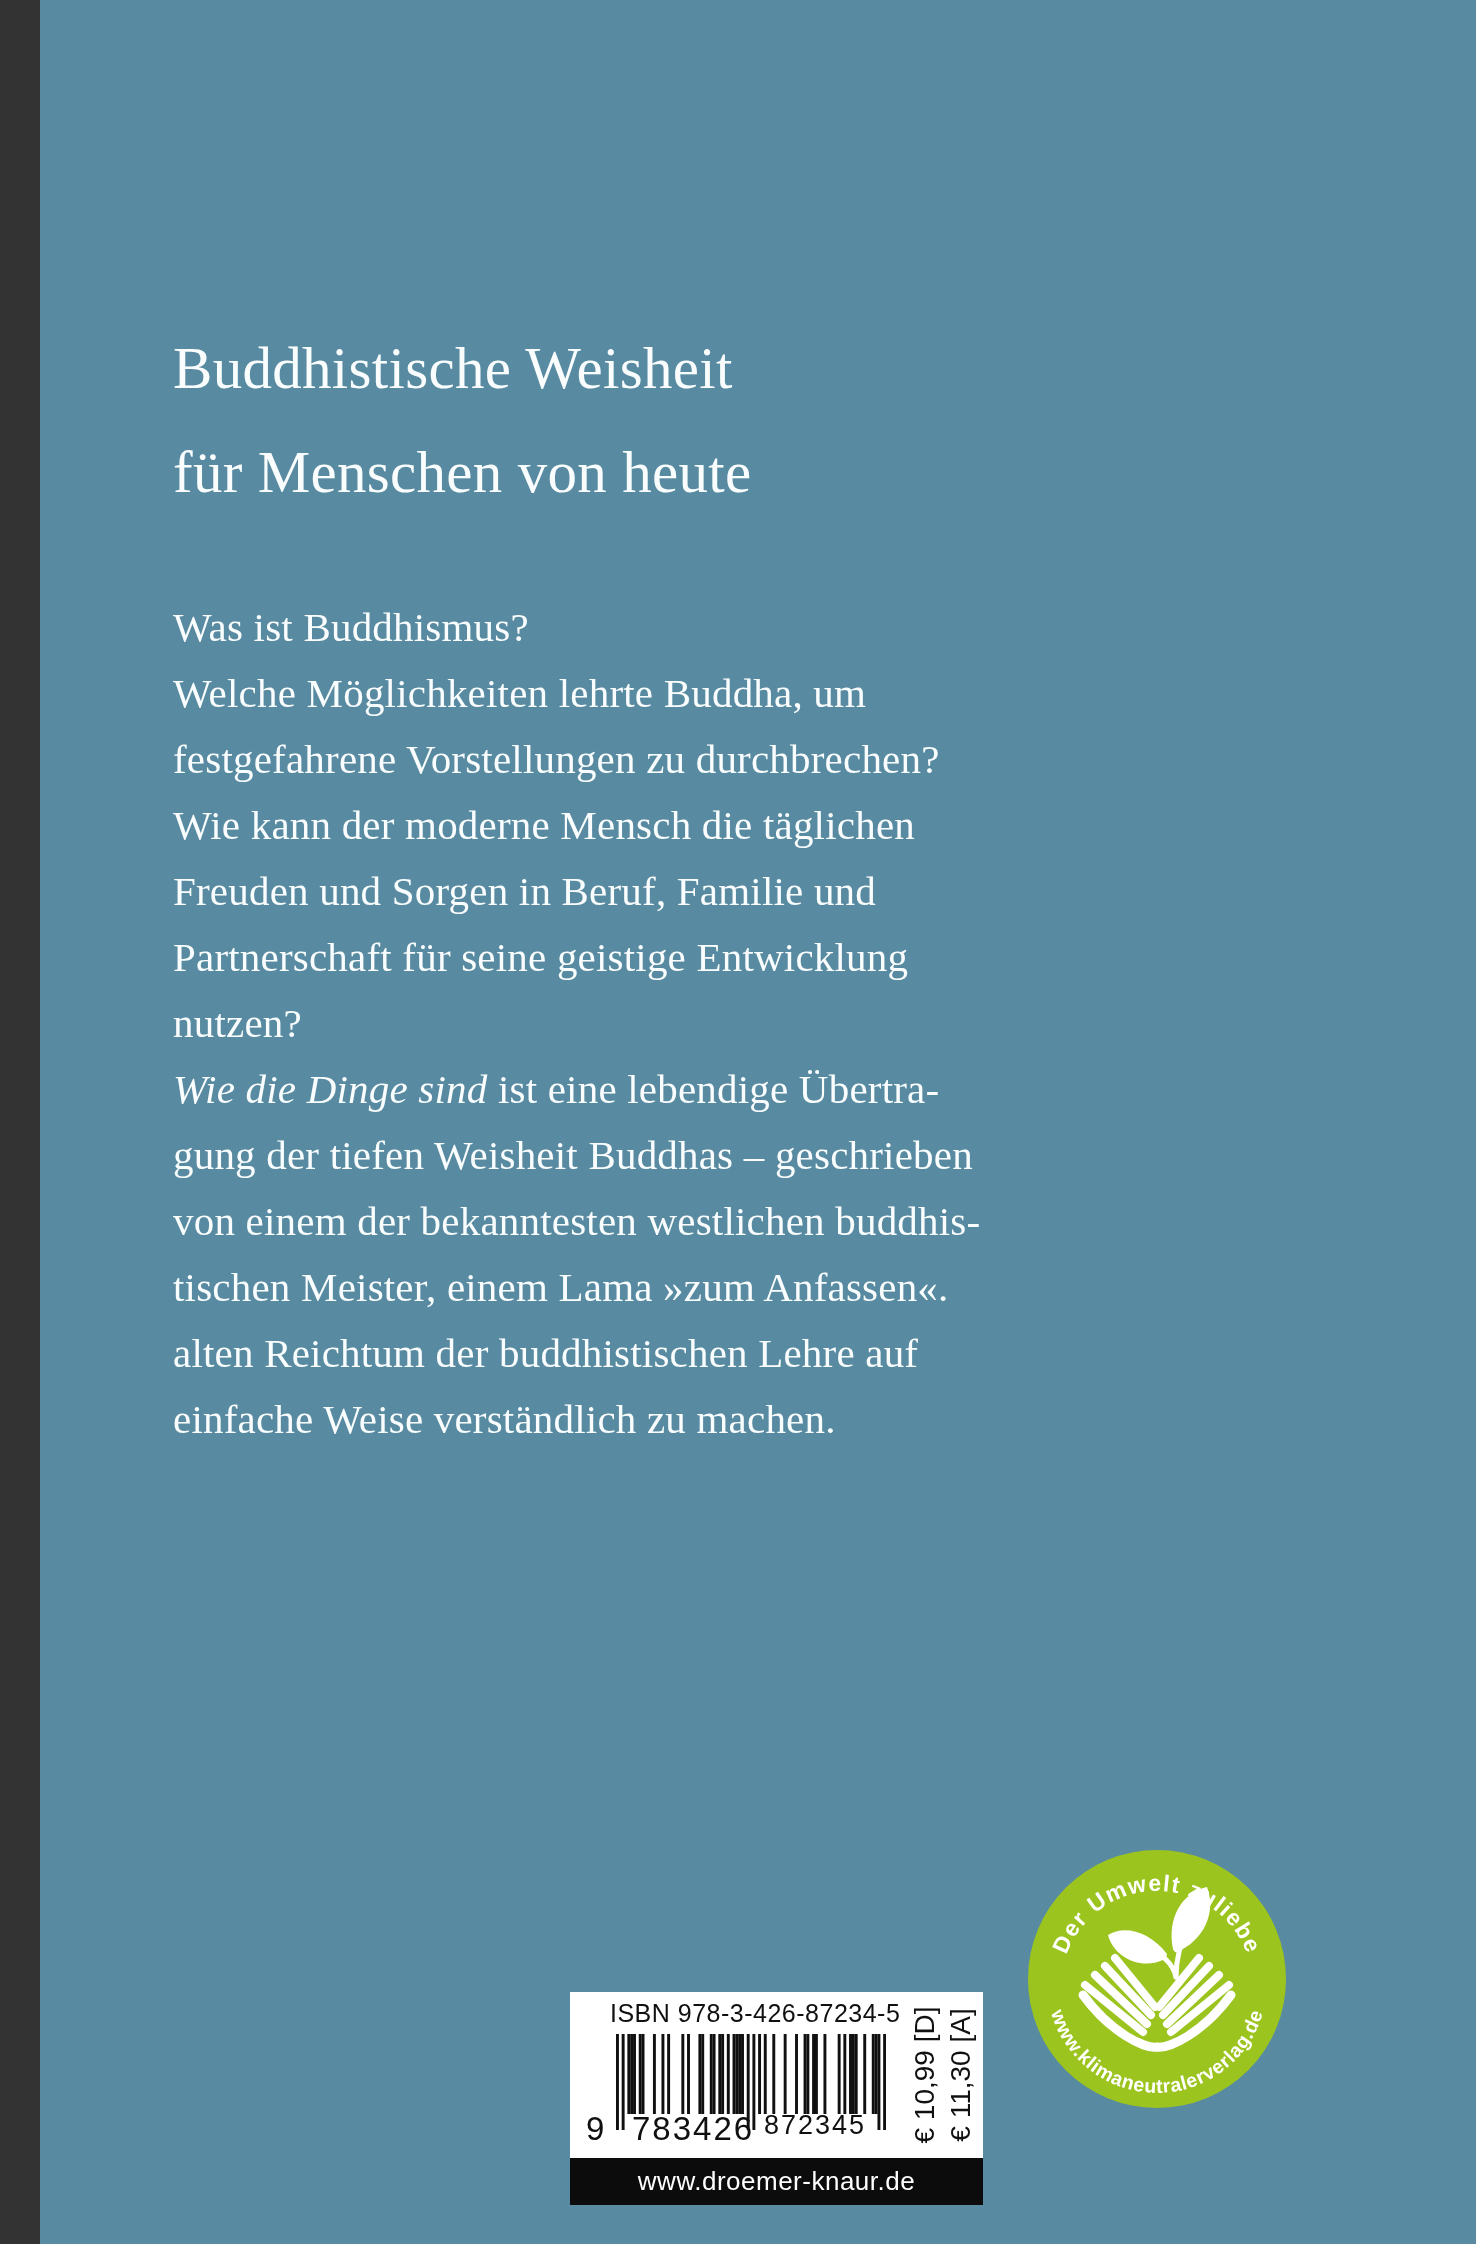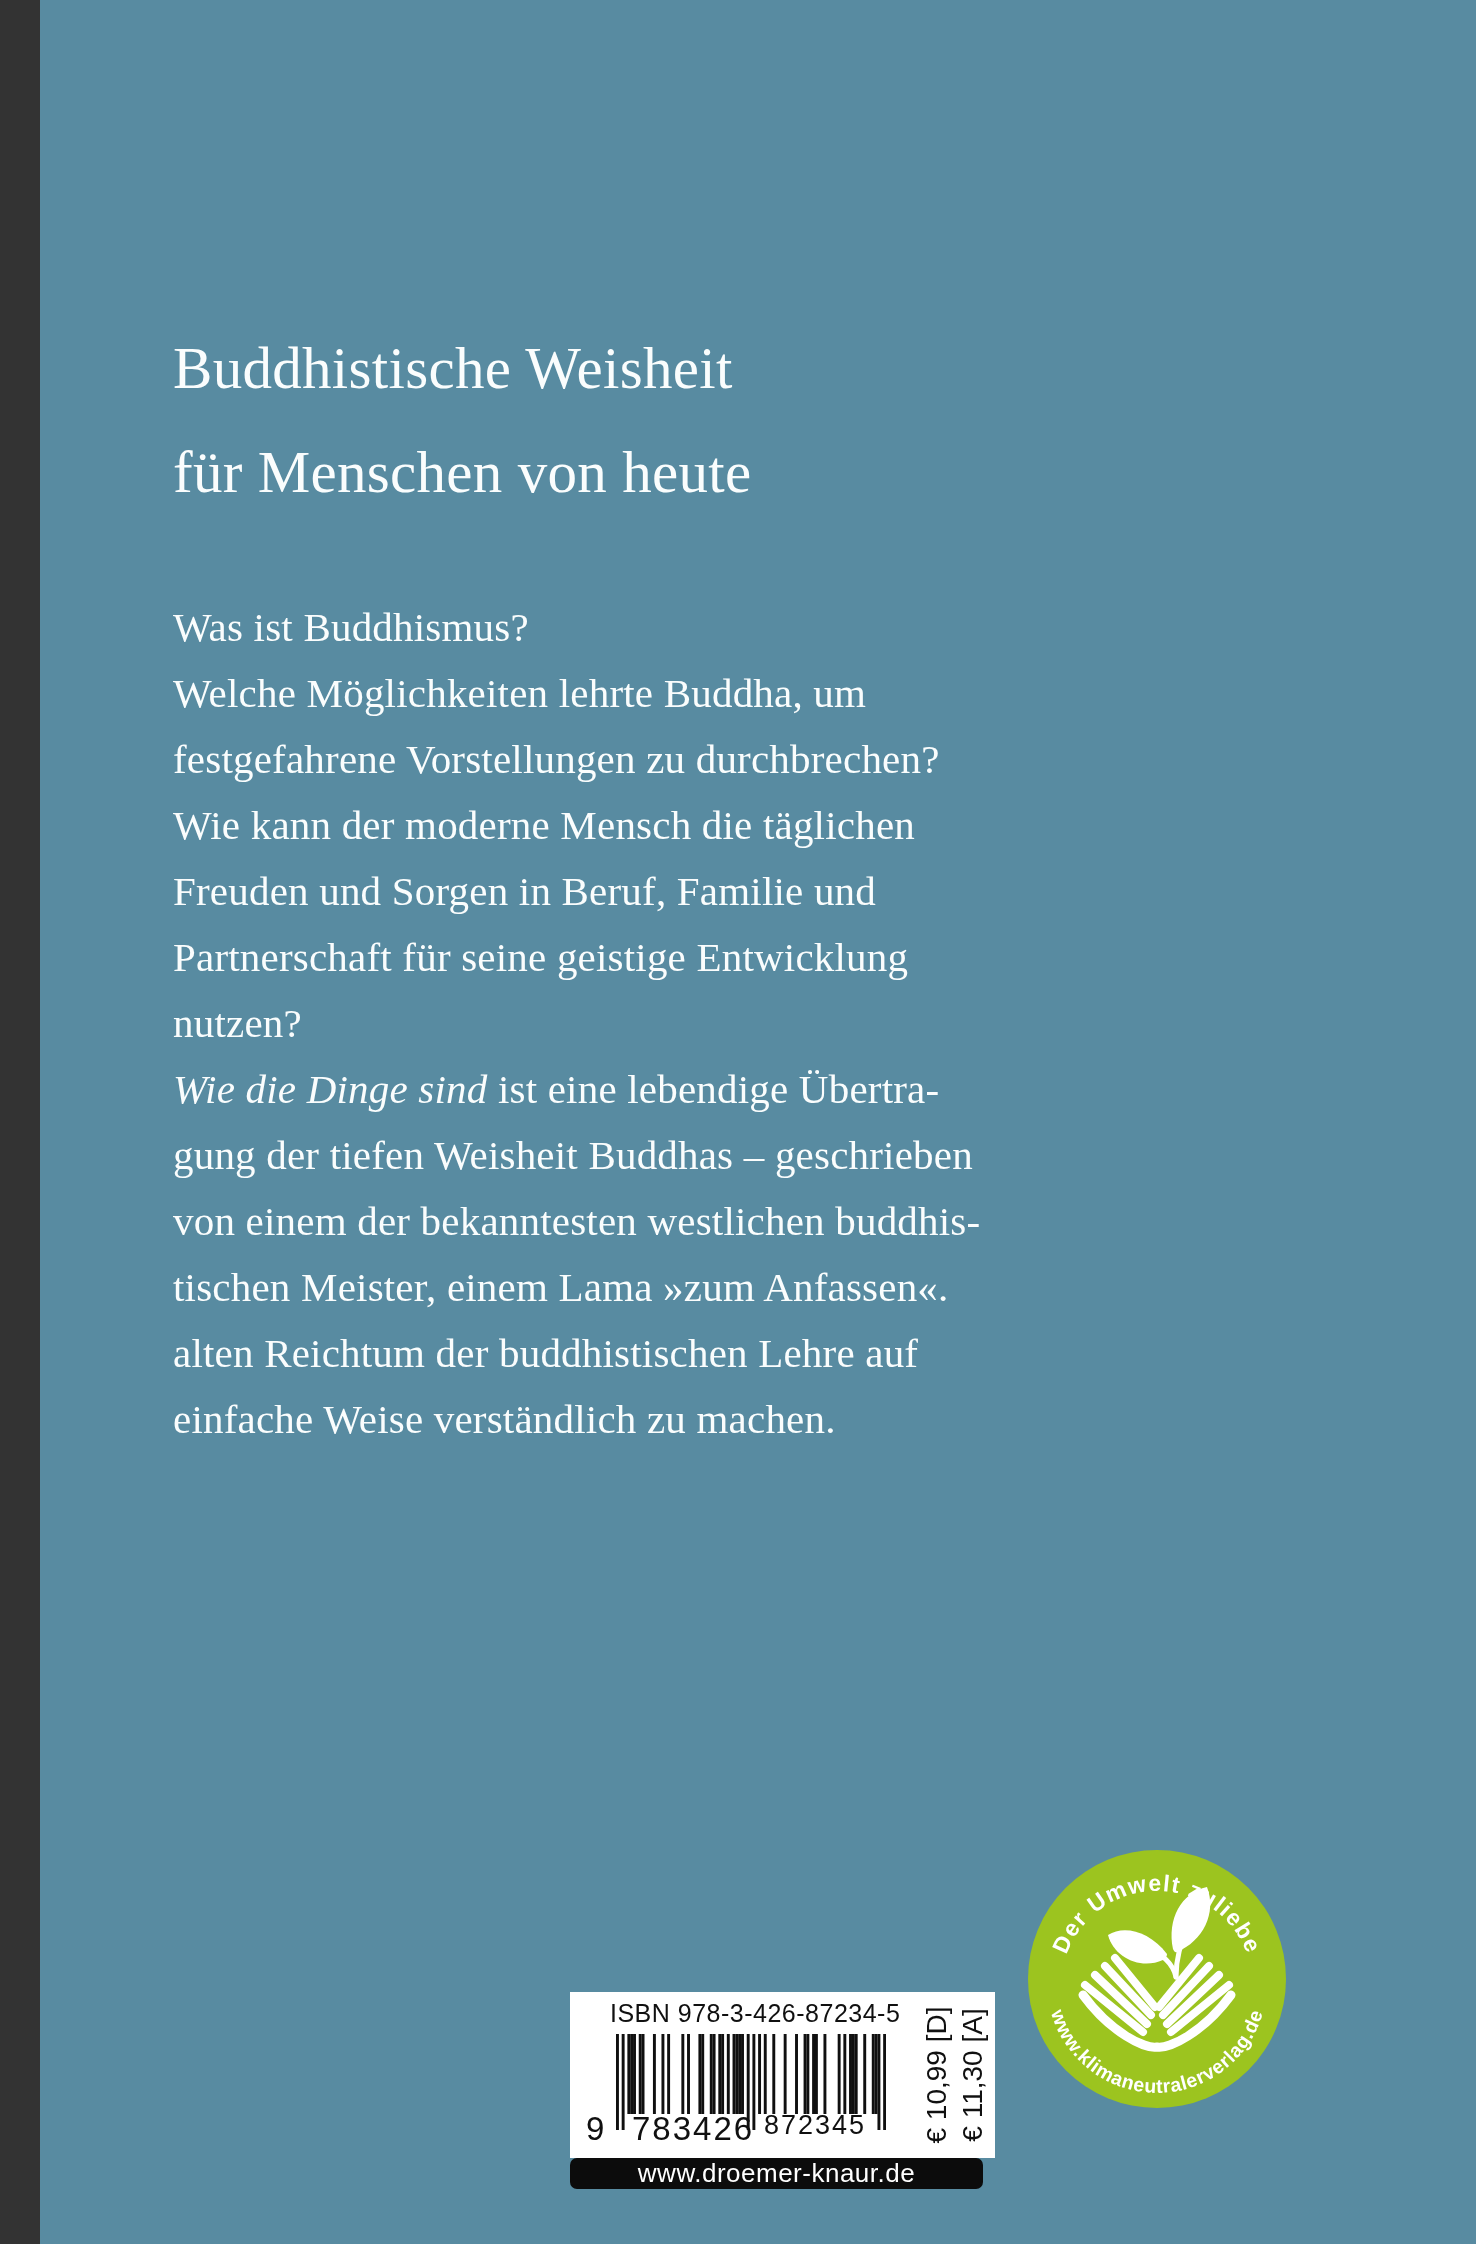--- a/index.html
+++ b/index.html
@@ -19,41 +19,40 @@
     font-size:41px;line-height:66px;letter-spacing:.2px;
   }
   .bline{white-space:nowrap;}
   .it{font-style:italic;}
 
   
   .isbn-box{
     position:absolute;left:530px;top:1992px;width:413px;height:166px;
     background:#ffffff;color:#101010;
     font-family:"Liberation Sans",sans-serif;
-    padding-left:12px;
   }
   .isbn-label{
     position:absolute;left:40px;top:7px;width:280px;text-align:center;
     font-size:25px;letter-spacing:.5px;white-space:nowrap;
   }
   .barcode{position:absolute;left:46px;top:42px;}
   .d-lead{position:absolute;left:16px;top:118px;font-size:33px;}
   .d-g1{position:absolute;left:62px;top:118px;font-size:33px;letter-spacing:2px;}
   .d-g2{position:absolute;left:194px;top:118px;font-size:27px;letter-spacing:2px;}
   .prices{position:absolute;right:0;top:0;width:80px;height:166px;}
   .prices-inner{
     position:absolute;left:50%;top:50%;
     transform:translate(-50%,-50%) rotate(-90deg);
     text-align:center;font-size:28px;line-height:36px;white-space:nowrap;
   }
   .url-bar{
-    position:absolute;left:530px;top:2158px;width:413px;height:31px;
+    position:absolute;left:530px;top:2158px;width:413px;height:47px;
     background:#0c0c0c;color:#ffffff;
     display:flex;align-items:center;justify-content:center;
-    font-family:"Liberation Sans",sans-serif;font-size:26px;letter-spacing:.5px;border-radius:7px;
+    font-family:"Liberation Sans",sans-serif;font-size:26px;letter-spacing:.5px;
   }
   .badge{position:absolute;left:987px;top:1849px;width:260px;height:260px;}
   .badge text{
     font-family:"Liberation Sans",sans-serif;font-weight:bold;fill:#ffffff;
   }
 </style>
 </head>
 <body>
 
 <div class="cover">

